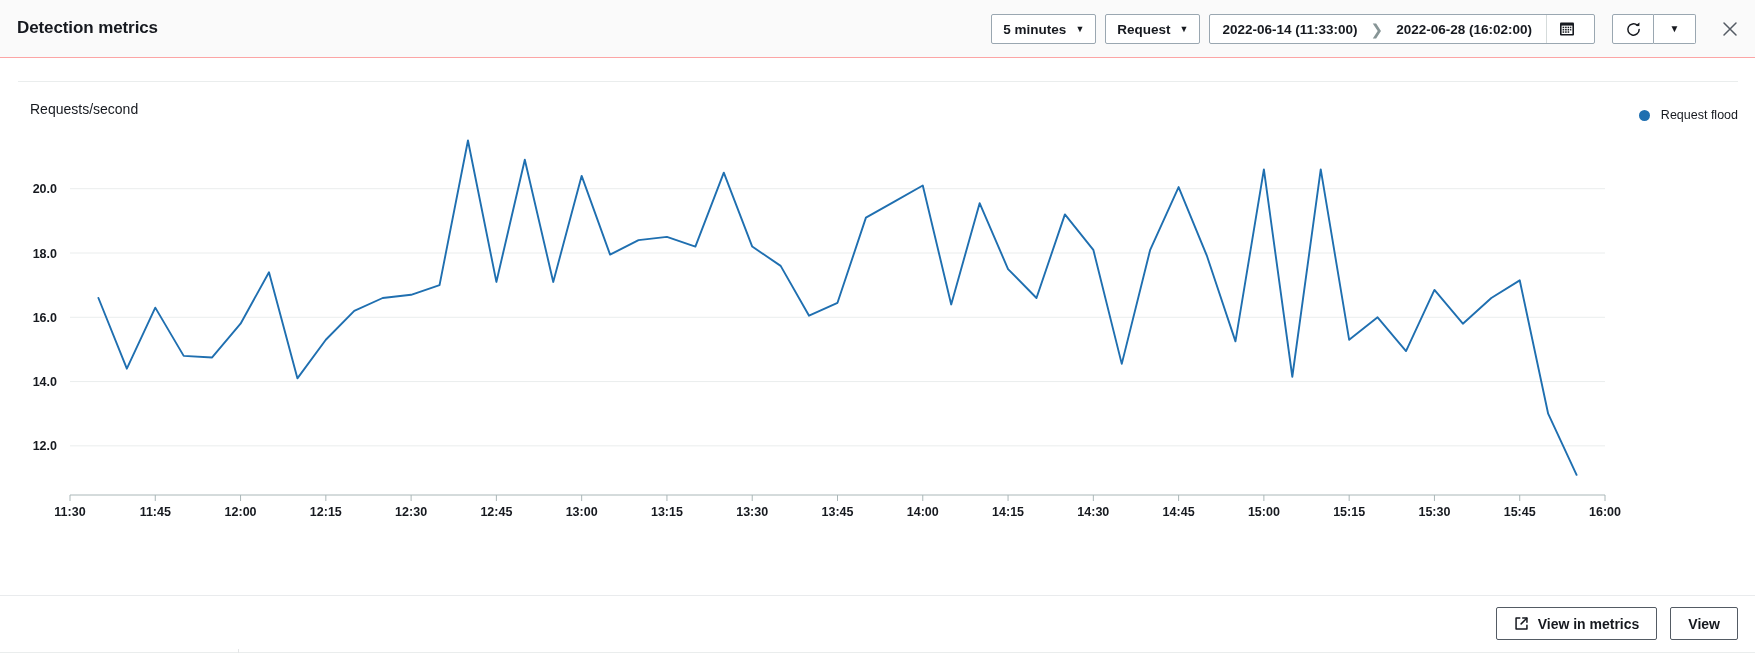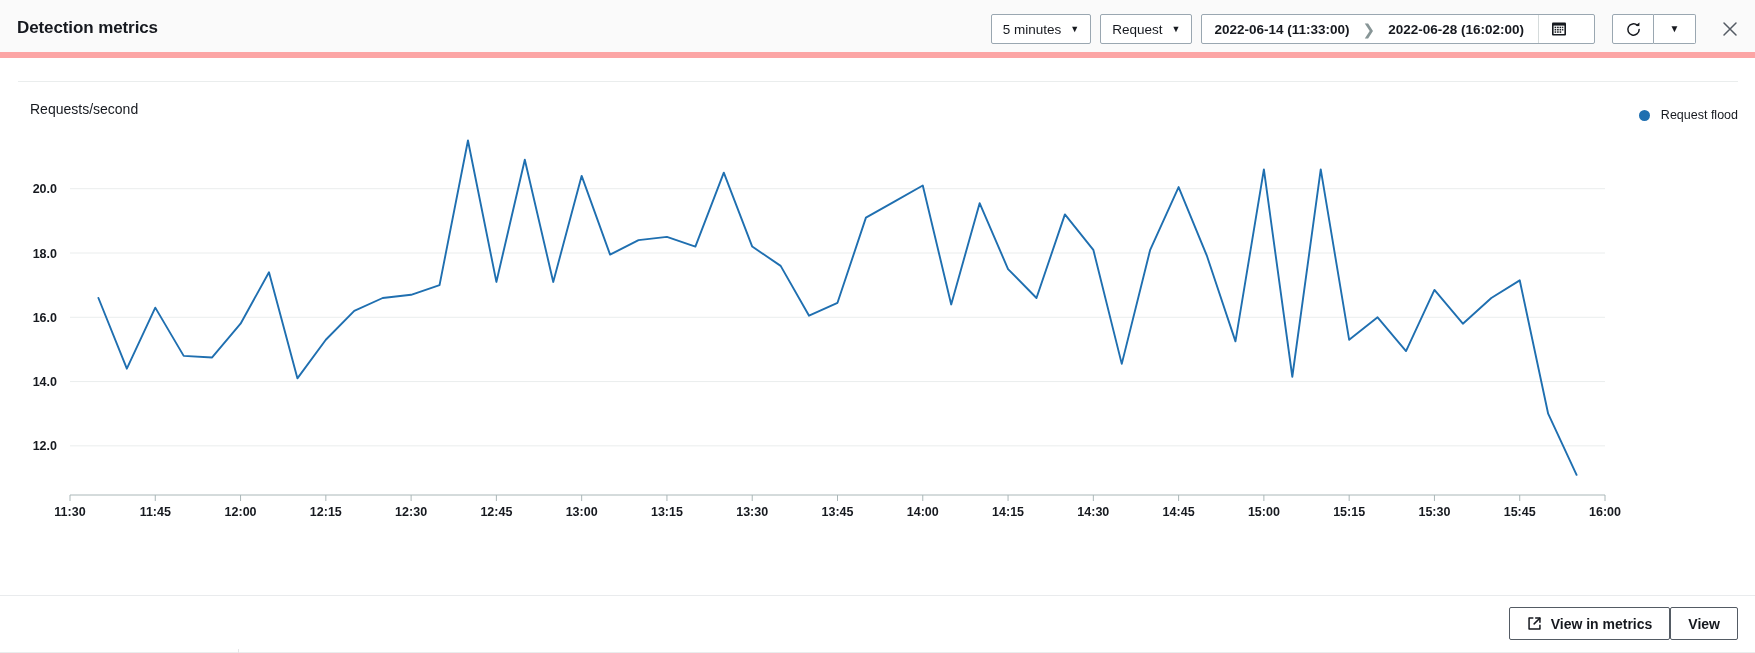--- a/index.html
+++ b/index.html
@@ -14,21 +14,21 @@
     position: relative;
     width: 1755px; height: 653px;
     background: #ffffff;
   }
 
   
   .header {
     position: absolute; left: 0; top: 0;
     width: 1755px; height: 58px;
     background: #fafafa;
-    border-bottom: 6px solid #fca5a5;
+    border-bottom: 1px solid #fca5a5;
     display: flex; align-items: center;
   }
   .header-title {
     position: absolute; left: 17px; top: 18px;
     font-size: 17px; font-weight: bold;
     color: #16191f;
     letter-spacing: -0.1px;
   }
   .header-controls {
     position: absolute; right: 14px; top: 0;
@@ -36,41 +36,41 @@
     display: flex; align-items: center; gap: 9px;
   }
 
   .ctl {
     height: 30px;
     border: 1px solid #9aa7b1;
     border-radius: 2px;
     background: #ffffff;
     color: #16191f;
     font-size: 13.5px;
-    font-weight: normal;
+    font-weight: bold;
     display: flex; align-items: center;
     padding: 0 11px;
     white-space: nowrap;
     cursor: pointer;
     font-family: "Liberation Sans", sans-serif;
   }
   .ctl .caret {
     margin-left: 9px;
     font-size: 9px;
     line-height: 1;
     color: #16191f;
   }
 
   .daterange {
     height: 30px;
     border: 1px solid #9aa7b1;
     border-radius: 2px;
     background: #ffffff;
     display: flex; align-items: center;
-    padding: 0 16px 0 12px;
+    padding: 0 8px 0 12px;
   }
   .daterange .dt {
     font-size: 13.5px; font-weight: bold; color: #16191f;
     white-space: nowrap;
   }
   .daterange .arrow {
     margin: 0 13px;
     color: #879596;
     font-size: 15px;
     line-height: 1;
@@ -150,21 +150,21 @@
 
   
   .footer {
     position: absolute; left: 0; bottom: 0;
     width: 1755px; height: 58px;
     background: #ffffff;
     border-top: 1px solid #e9ebed;
   }
   .footer-inner {
     position: absolute; right: 17px; top: 11px;
-    display: flex; align-items: center;  justify-content: center;
+    display: flex; align-items: center; gap: 13px; justify-content: center;
   }
   .fbtn {
     height: 33px;
     border: 1px solid #545b64;
     border-radius: 2px;
     background: #ffffff;
     color: #16191f;
     font-size: 14px;
     font-weight: bold;
     display: flex; align-items: center; gap: 9px;

